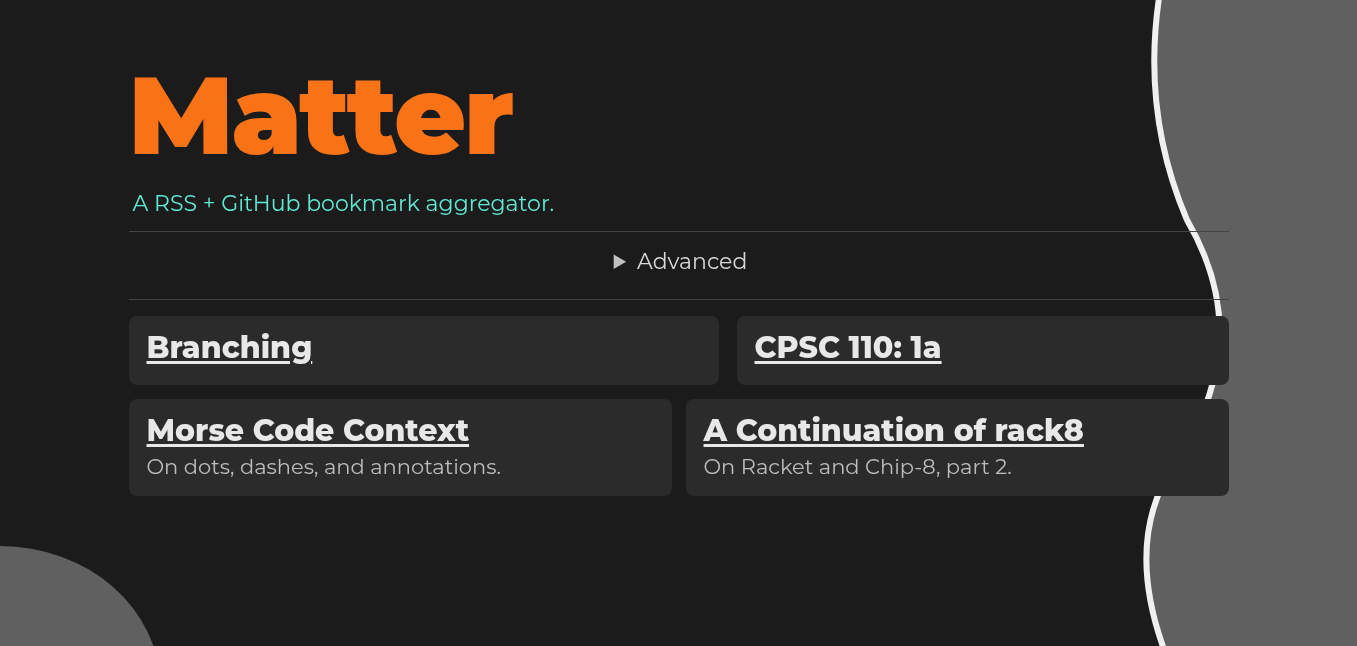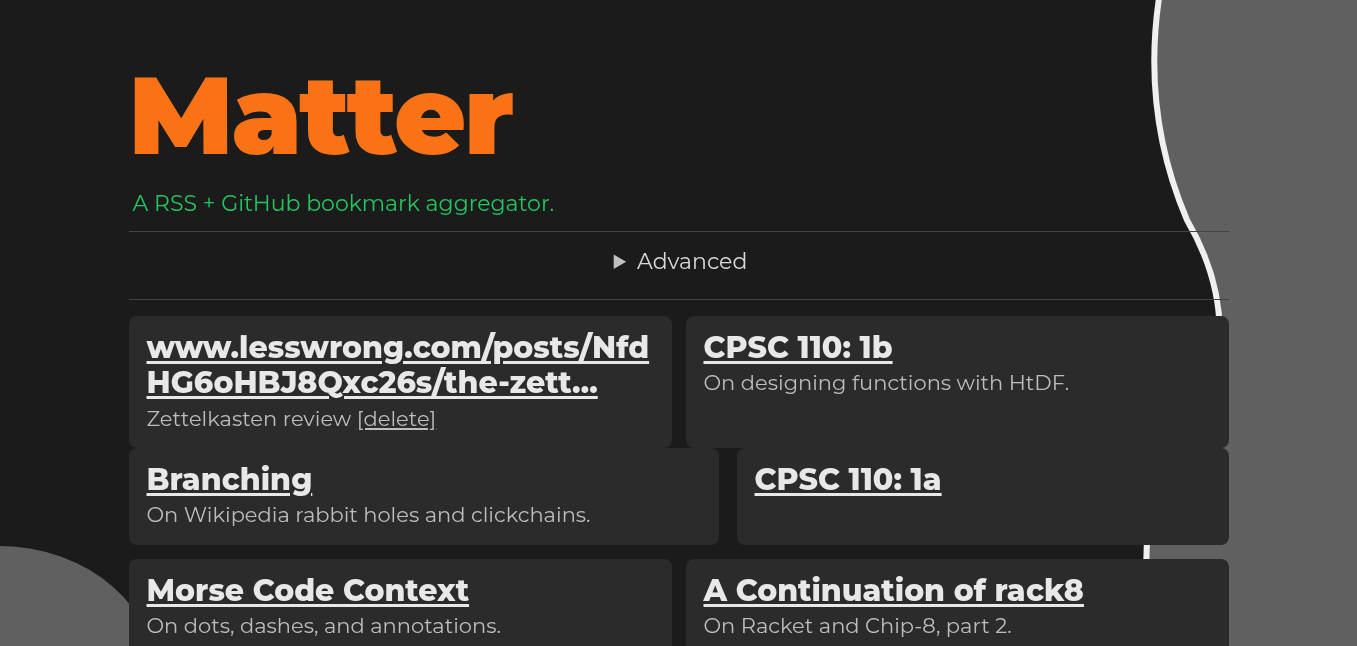--- a/index.html
+++ b/index.html
@@ -39,21 +39,21 @@
 .title {
   font-size: 110px;
   font-weight: 900;
   letter-spacing: -2px;
   color: #f97316;
   line-height: 1;
   margin-bottom: 20px;
 }
 .subtitle {
   font-size: 22px;
-  color: #22c55e;
+  color: #5eead4;
   margin-bottom: 14px;
   padding-left: 4px;
 }
 .divider {
   border: none;
   border-top: 1px solid #444;
   margin-bottom: 14px;
 }
 details.advanced {
   margin-bottom: 10px;
@@ -132,37 +132,24 @@
 
 <div class="container">
   <h1 class="title">Matter</h1>
   <p class="subtitle">A RSS + GitHub bookmark aggregator.</p>
   <hr class="divider">
   <details class="advanced">
     <summary>Advanced</summary>
   </details>
   <hr class="divider2">
 
-  <div class="cards">
-    <div class="card">
-      <a class="card-title">www.lesswrong.com/posts/NfdHG6oHBJ8Qxc26s/the-zett…</a>
-      <p class="card-desc">
-        <span>Zettelkasten review </span><span class="delete-link">[delete]</span>
-      </p>
-    </div>
-    <div class="card">
-      <a class="card-title">CPSC 110: 1b</a>
-      <p class="card-desc">On designing functions with HtDF.</p>
-    </div>
-  </div>
 
   <div class="row2">
     <div class="card">
       <a class="card-title">Branching</a>
-      <p class="card-desc">On Wikipedia rabbit holes and clickchains.</p>
     </div>
     <div class="card">
       <a class="card-title">CPSC 110: 1a</a>
     </div>
   </div>
 
   <div class="row3">
     <div class="card">
       <a class="card-title">Morse Code Context</a>
       <p class="card-desc">On dots, dashes, and annotations.</p>

